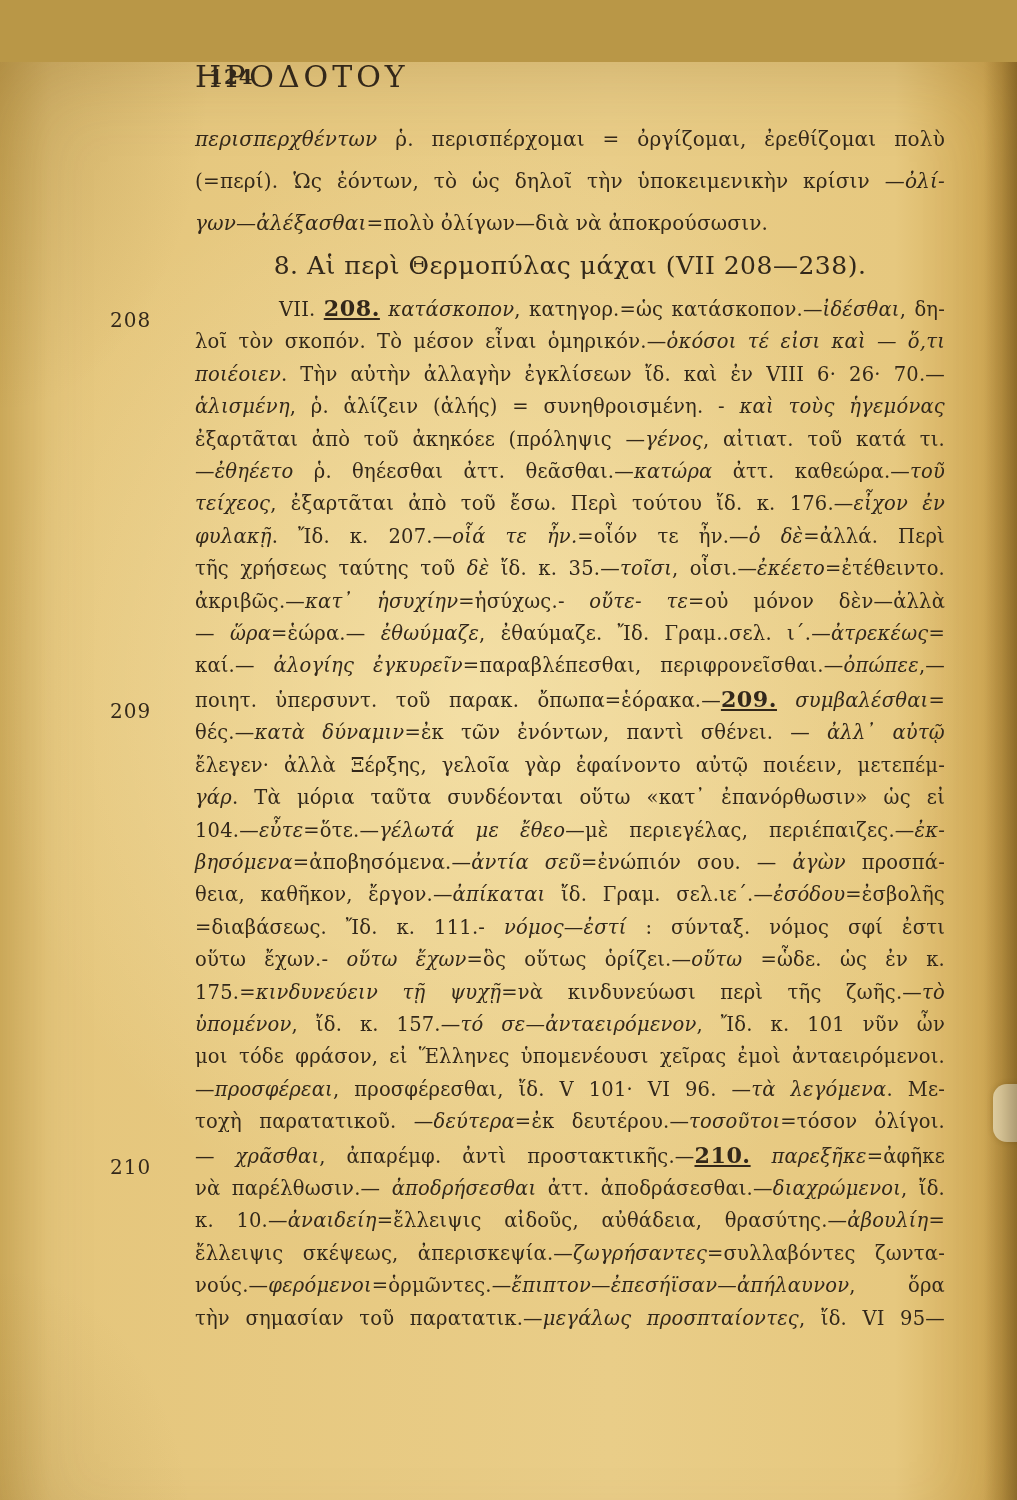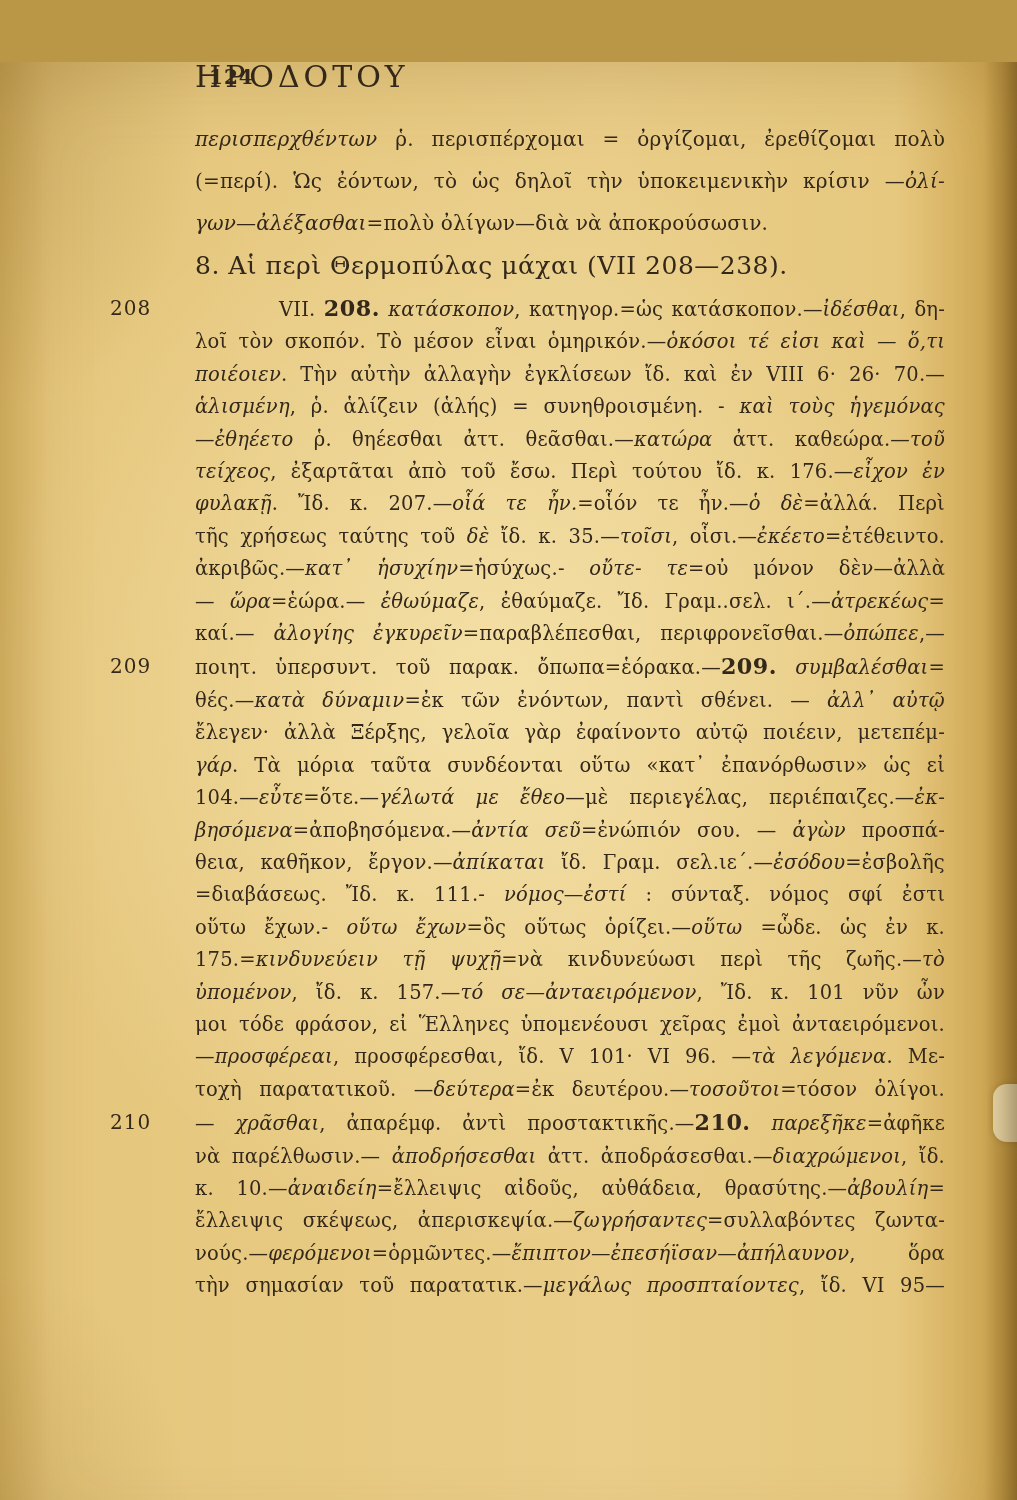--- a/index.html
+++ b/index.html
@@ -46,42 +46,42 @@
   .runtitle{
     display:block;text-align:left;
     font-size:30px;letter-spacing:4px;
   }
   .intro{
     margin:26px 16px 0 195px;width:750px;
     font-size:20px;line-height:42px;
   }
   .heading{
     margin:4px 0 8px 195px;width:750px;
-    text-align:left;font-size:25px;line-height:36px;
+    text-align:center;font-size:25px;line-height:36px;
     letter-spacing:0.5px;
   }
   .bodyblock{
     margin:2px 0 0 195px;width:750px;
     font-size:19.5px;line-height:32.4px;
   }
   .line{
     position:relative;
     text-align:justify;text-align-last:justify;
     white-space:normal;
     letter-spacing:0.2px;
   }
   .line.last{text-align-last:left;}
   .ind{text-indent:84px;}
   .mnum{
-    position:absolute;left:-85px;top:0;width:76px;
+    position:absolute;left:-85px;top:12px;width:76px;
     text-align:right;text-indent:0;
     font-size:20px;letter-spacing:1px;
   }
   .s-i{font-style:italic;}
-  .s-b{font-weight:bold;font-size:1.14em;letter-spacing:0.5px;}
+  .s-b{font-weight:bold;font-size:1.14em;letter-spacing:0.5px;text-decoration:underline;}
 </style>
 </head>
 <body>
 
 <div class="page">
 
   <div class="pagehead">
     <span class="pagenum">124</span>
     <span class="runtitle">ΗΡΟΔΟΤΟΥ</span>
   </div>
@@ -92,20 +92,21 @@
       <div class="line last"><span class="s-i">γων—ἀλέξασθαι</span><span class="s-r">=πολὺ ὀλίγων—διὰ νὰ ἀποκρούσωσιν.</span></div>
     </div>
 
   <div class="heading">8. Αἱ περὶ Θερμοπύλας μάχαι (VII 208—238).</div>
 
   <div class="bodyblock" id="body-lines">
       <div class="line ind"><span class="mnum">208</span><span class="s-r">VII. </span><span class="s-b">208.</span><span class="s-i"> κατάσκοπον</span><span class="s-r">, κατηγορ.=ὡς κατάσκοπον.—</span><span class="s-i">ἰδέσθαι</span><span class="s-r">, δη-</span></div>
       <div class="line"><span class="s-r">λοῖ τὸν σκοπόν. Τὸ μέσον εἶναι ὁμηρικόν.—</span><span class="s-i">ὁκόσοι τέ εἰσι καὶ — ὅ,τι</span></div>
       <div class="line"><span class="s-i">ποιέοιεν</span><span class="s-r">. Τὴν αὐτὴν ἀλλαγὴν ἐγκλίσεων ἴδ. καὶ ἐν VIII 6· 26· 70.—</span></div>
       <div class="line"><span class="s-i">ἁλισμένη</span><span class="s-r">, ῥ. ἁλίζειν (ἁλής) = συνηθροισμένη. - </span><span class="s-i">καὶ τοὺς ἡγεμόνας</span></div>
+      <div class="line"><span class="s-r">ἐξαρτᾶται ἀπὸ τοῦ ἀκηκόεε (πρόληψις —</span><span class="s-i">γένος</span><span class="s-r">, αἰτιατ. τοῦ κατά τι.</span></div>
       <div class="line"><span class="s-r">—</span><span class="s-i">ἐθηέετο</span><span class="s-r"> ῥ. θηέεσθαι ἀττ. θεᾶσθαι.—</span><span class="s-i">κατώρα</span><span class="s-r"> ἀττ. καθεώρα.—</span><span class="s-i">τοῦ</span></div>
       <div class="line"><span class="s-i">τείχεος</span><span class="s-r">, ἐξαρτᾶται ἀπὸ τοῦ ἔσω. Περὶ τούτου ἴδ. κ. 176.—</span><span class="s-i">εἶχον ἐν</span></div>
       <div class="line"><span class="s-i">φυλακῇ</span><span class="s-r">. Ἴδ. κ. 207.—</span><span class="s-i">οἷά τε ἦν.</span><span class="s-r">=οἷόν τε ἦν.—</span><span class="s-i">ὁ δὲ</span><span class="s-r">=ἀλλά. Περὶ</span></div>
       <div class="line"><span class="s-r">τῆς χρήσεως ταύτης τοῦ </span><span class="s-i">δὲ</span><span class="s-r"> ἴδ. κ. 35.—</span><span class="s-i">τοῖσι</span><span class="s-r">, οἷσι.—</span><span class="s-i">ἐκέετο</span><span class="s-r">=ἐτέθειντο.</span></div>
       <div class="line"><span class="s-r">ἀκριβῶς.—</span><span class="s-i">κατ᾽ ἡσυχίην</span><span class="s-r">=ἡσύχως.- </span><span class="s-i">οὔτε- τε</span><span class="s-r">=οὐ μόνον δὲν—ἀλλὰ</span></div>
       <div class="line"><span class="s-r">— </span><span class="s-i">ὥρα</span><span class="s-r">=ἑώρα.— </span><span class="s-i">ἐθωύμαζε</span><span class="s-r">, ἐθαύμαζε. Ἴδ. Γραμ..σελ. ι΄.—</span><span class="s-i">ἀτρεκέως</span><span class="s-r">=</span></div>
       <div class="line"><span class="s-r">καί.— </span><span class="s-i">ἀλογίης ἐγκυρεῖν</span><span class="s-r">=παραβλέπεσθαι, περιφρονεῖσθαι.—</span><span class="s-i">ὀπώπεε</span><span class="s-r">,—</span></div>
       <div class="line"><span class="mnum">209</span><span class="s-r">ποιητ. ὑπερσυντ. τοῦ παρακ. ὄπωπα=ἑόρακα.—</span><span class="s-b">209.</span><span class="s-i"> συμβαλέσθαι</span><span class="s-r">=</span></div>
       <div class="line"><span class="s-r">θές.—</span><span class="s-i">κατὰ δύναμιν</span><span class="s-r">=ἐκ τῶν ἐνόντων, παντὶ σθένει. — </span><span class="s-i">ἀλλ᾽ αὐτῷ</span></div>
       <div class="line"><span class="s-r">ἔλεγεν· ἀλλὰ Ξέρξης, γελοῖα γὰρ ἐφαίνοντο αὐτῷ ποιέειν, μετεπέμ-</span></div>

